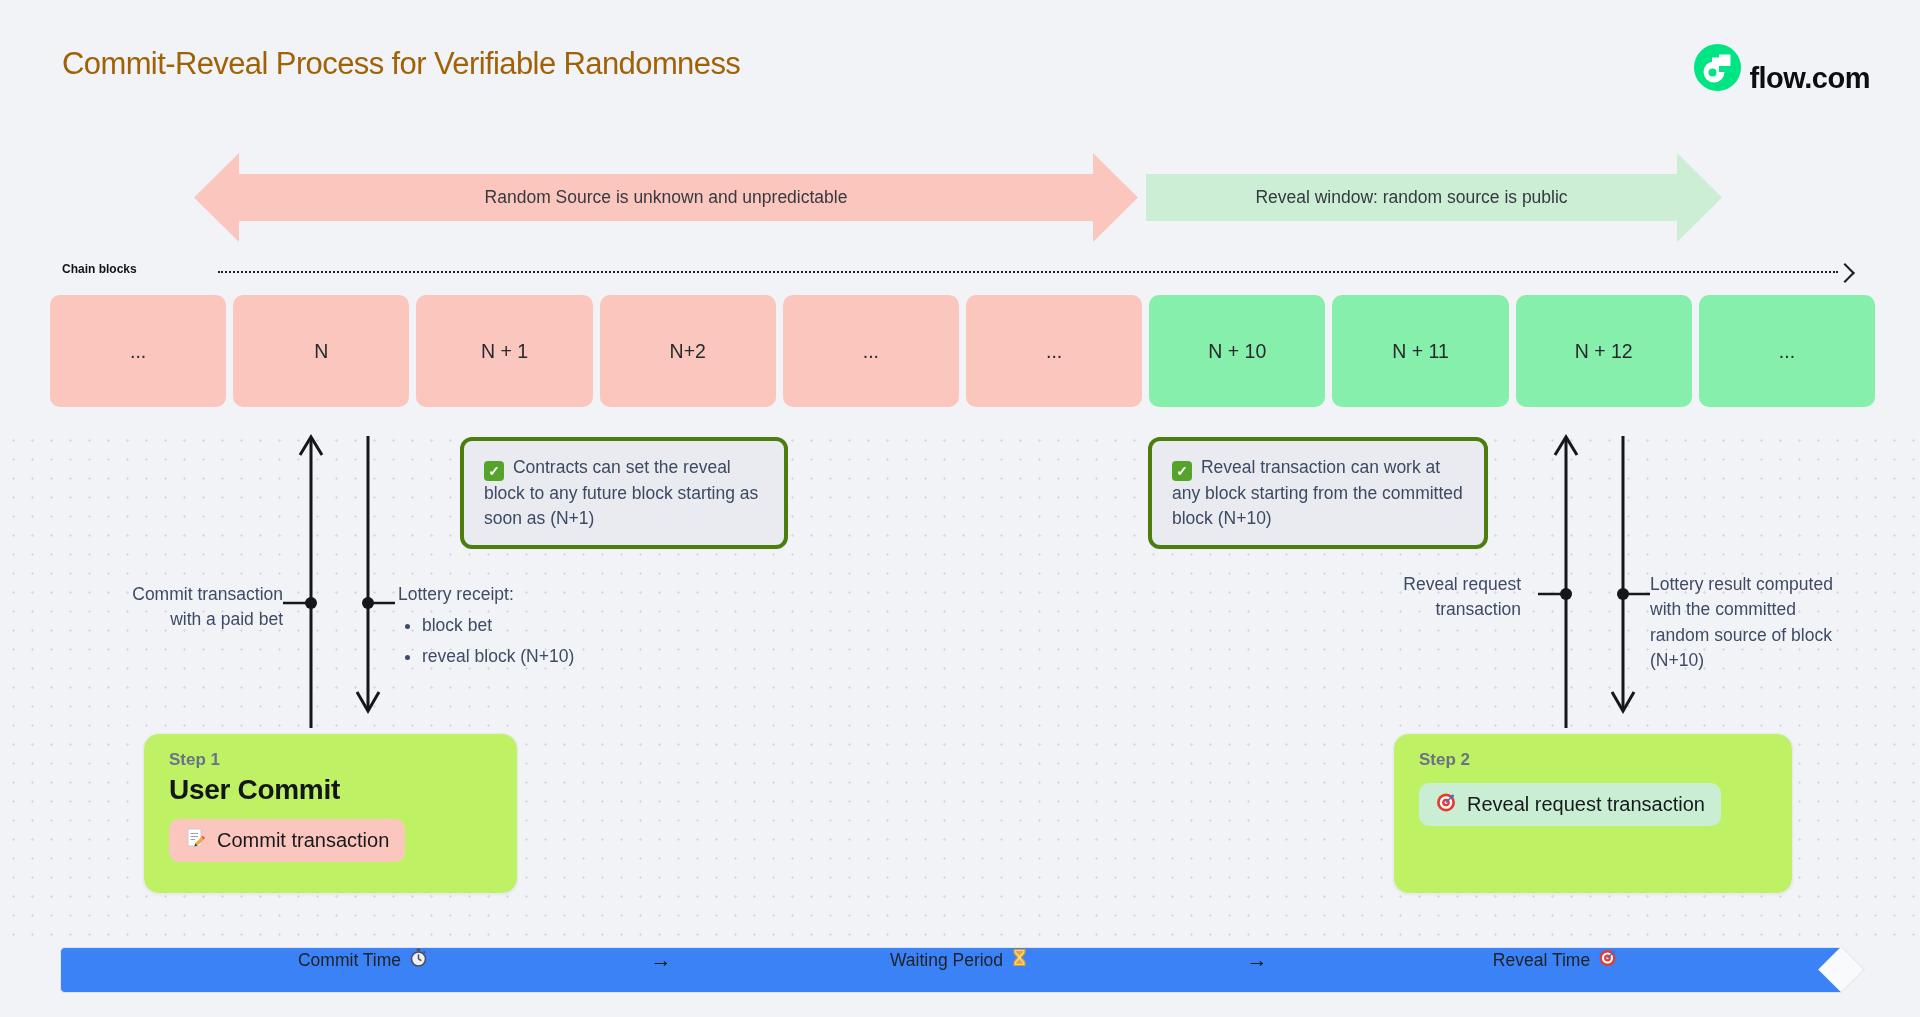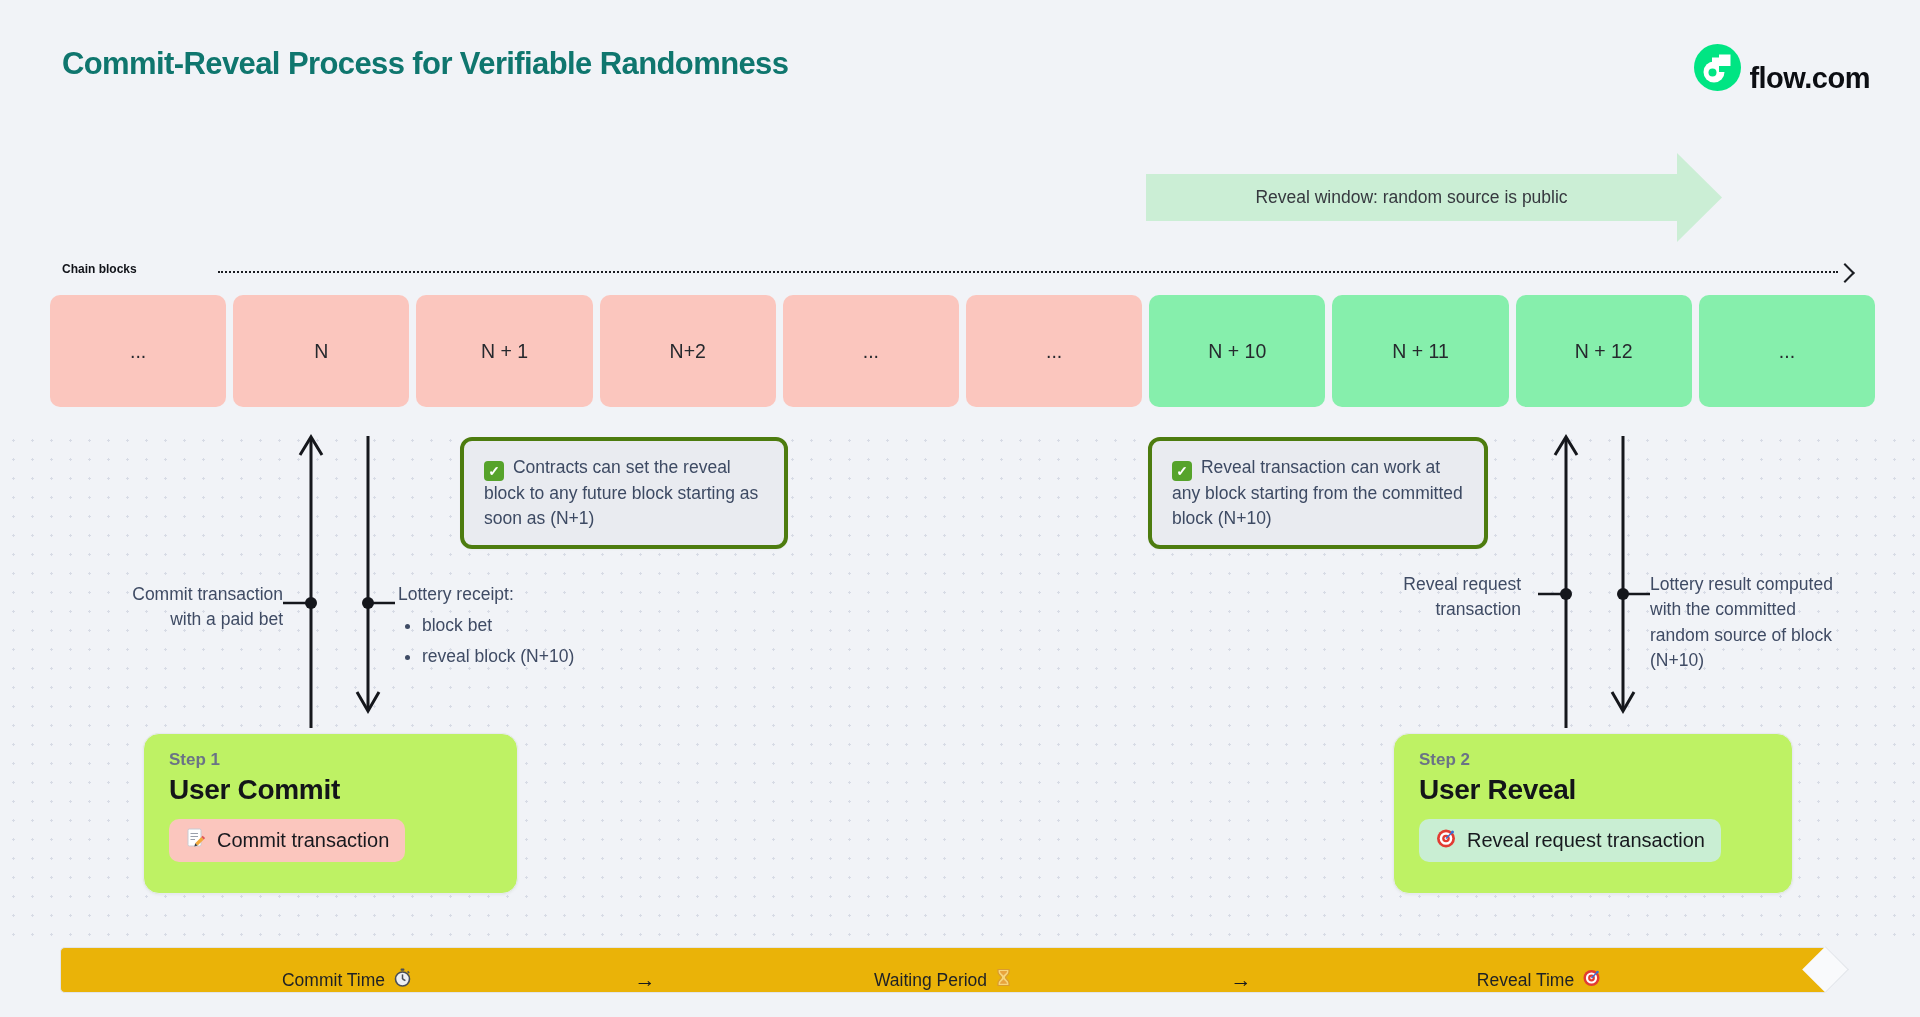--- a/index.html
+++ b/index.html
@@ -11,21 +11,21 @@
   }
   .dotgrid{
     position:absolute;left:0;top:425px;width:1920px;height:512px;
     background-image:radial-gradient(#d7dbe5 1.3px, transparent 1.4px);
     background-size:19px 19px;background-position:4px 6px;
   }
   .layer{position:absolute;left:0;top:0;width:100%;height:100%;}
 
   .page-title{
     position:absolute;left:62px;top:46px;
-    font-size:31px;font-weight:700;letter-spacing:-0.6px;color:#0f766e;
+    font-size:31px;font-weight:400;letter-spacing:-0.6px;color:#a16207;
   }
   .brand{position:absolute;top:44px;right:50px;display:flex;align-items:flex-end;gap:8px;}
   .brand-name{font-size:29px;font-weight:700;letter-spacing:-0.5px;color:#0c0e13;}
 
   
   .band{position:absolute;top:153px;height:89px;display:flex;align-items:stretch;}
   .band-red{left:194px;width:944px;}
   .band-green{left:1146px;width:576px;}
   .band .head{width:45px;flex:0 0 45px;}
   .band-red .head, .band-red .bodyy{background:#fbc6be;}
@@ -92,22 +92,22 @@
     display:inline-flex;align-items:center;gap:10px;margin-top:13px;
     padding:8px 16px;border-radius:10px;font-size:20px;color:#17191e;border:none;
     font-family:"Liberation Sans", sans-serif;cursor:pointer;
   }
   .pill-commit{background:#fbc6be;}
   .pill-reveal{background:#c9eed3;}
 
   
   .timeline{
     position:absolute;left:60px;top:947px;width:1764px;height:44px;
-    background:#eab308;border:1px solid #e1e4ea;border-right:none;border-radius:5px 0 0 5px;
-    display:flex;align-items:flex-end;justify-content:center;
+    background:#3b82f6;border:1px solid #e1e4ea;border-right:none;border-radius:5px 0 0 5px;
+    display:flex;align-items:flex-start;justify-content:center;padding-left:16px;
   }
   .tl-tip{
     position:absolute;left:calc(100% - 16px);top:5px;width:32px;height:32px;
     transform:rotate(45deg);background:#f9fafc;
     border-top:1px solid #e1e4ea;border-right:1px solid #e1e4ea;
   }
   .tl-inner{display:flex;gap:58px;}
   .tl-cell{
     width:240px;display:inline-flex;align-items:center;justify-content:center;gap:8px;
     font-size:17.5px;color:#1e2126;
@@ -131,20 +131,27 @@
         <circle cx="20" cy="28" r="10.5" fill="#ffffff"></circle>
         <circle cx="18.5" cy="28.5" r="4" fill="#00e583"></circle>
         <rect x="18" y="13.5" width="8" height="9" fill="#ffffff"></rect>
         <rect x="25" y="10.5" width="11.5" height="11.5" fill="#ffffff"></rect>
         <rect x="25" y="22" width="6" height="6" fill="#00e583"></rect>
       </svg>
     </span>
     <span class="brand-name">flow.com</span>
   </div>
 
+  <div class="band band-red">
+    <div class="head head-left"></div>
+    <div class="bodyy">
+        <span>Random Source is unknown and unpredictable</span>
+      </div>
+    <div class="head head-right"></div>
+  </div>
   <div class="band band-green">
     <div class="bodyy">
         <span>Reveal window: random source is public</span>
       </div>
     <div class="head head-right"></div>
   </div>
 
   <div class="chain-label">Chain blocks</div>
   <div class="chain-dots"></div>
   <div class="chain-dots-head"></div>
@@ -210,21 +217,20 @@
           <path d="M16.4 10 L17.7 8.7 L20.1 11.1 L18.8 12.4 Z" fill="#e05656"></path>
           <path d="M10.2 16.2 L12.6 18.6 L9.4 19.4 Z" fill="#3a3f46"></path>
         </svg>
       </span>
       <span>Commit transaction</span>
     </button>
   </div>
 
   <div class="card card-2">
     <div class="kicker">Step 2</div>
-    <div class="card-title">User Reveal</div>
     <button class="pill pill-reveal">
       <span class="icon">
         <svg width="22" height="22" viewBox="0 0 22 22">
           <circle cx="11" cy="11.5" r="9" fill="#e23b32"></circle>
           <circle cx="11" cy="11.5" r="6.3" fill="#ffffff"></circle>
           <circle cx="11" cy="11.5" r="3.8" fill="#e23b32"></circle>
           <circle cx="11" cy="11.5" r="1.4" fill="#ffffff"></circle>
           <path d="M11 11.5 L17.5 5" stroke="#3b6fd4" stroke-width="1.6"></path>
           <circle cx="17.5" cy="5" r="1.5" fill="#3b6fd4"></circle>
         </svg>

